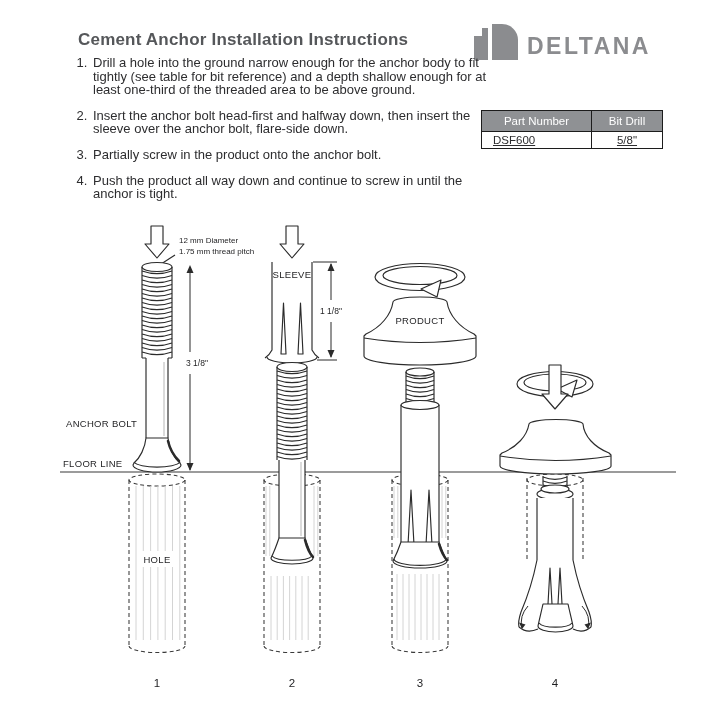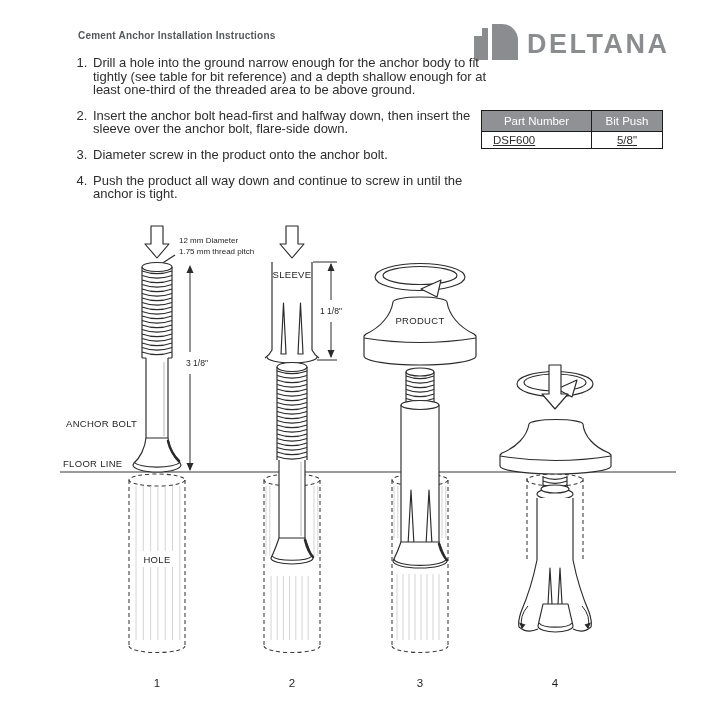--- a/index.html
+++ b/index.html
@@ -2,27 +2,27 @@
 <html><head>
 <meta charset="utf-8">
 <style>
   html,body{margin:0;padding:0;}
   body{
     width:720px;height:720px;background:#ffffff;position:relative;overflow:hidden;
     font-family:"Liberation Sans", sans-serif;color:#2d2d2f;
   }
   .sheet{position:absolute;inset:0;}
   .page-title{
-    position:absolute;left:78px;top:30px;font-size:10px;font-weight:bold;
+    position:absolute;left:78px;top:30px;font-size:17px;font-weight:bold;
     color:#55575a;letter-spacing:.2px;
   }
   .brand{position:absolute;left:474px;top:20px;display:flex;align-items:flex-end;}
   .brand .mark{width:46px;height:40px;display:block;}
   .brand .word{
-    font-size:27px;font-weight:bold;color:#8b8c8f;letter-spacing:2.5px;
+    font-size:23px;font-weight:bold;color:#8b8c8f;letter-spacing:2.5px;
     line-height:1;margin-left:7px;margin-bottom:2px;
   }
   ol.instructions{
     position:absolute;left:76px;top:56px;width:404px;margin:0;padding-left:15px;
     font-size:13px;line-height:13.6px;color:#2d2d2f;
   }
   ol.instructions li{margin-bottom:12px;padding-left:2px;}
   table.bits{
     position:absolute;left:481px;top:110px;border-collapse:collapse;
     font-size:11.5px;color:#2d2d2f;
@@ -61,29 +61,29 @@
     <svg class="mark" viewBox="0 0 46 40">
       <path d="M0,40 V16 H8 V8 H14 V40 Z" fill="#8b8c8f"></path>
       <path d="M18,40 V4 H28 A16,16 0 0 1 44,20 V40 Z" fill="#8b8c8f"></path>
     </svg>
     <div class="word">DELTANA</div>
   </div>
 
   <ol class="instructions">
     <li><span>Drill a hole into the ground narrow enough for the anchor body to fit tightly (see table for bit reference) and a depth shallow enough for at least one-third of the threaded area to be above ground.</span></li>
     <li><span>Insert the anchor bolt head-first and halfway down, then insert the sleeve over the anchor bolt, flare-side down.</span></li>
-    <li><span>Diameter screw in the product onto the anchor bolt.</span></li>
+    <li><span>Partially screw in the product onto the anchor bolt.</span></li>
     <li><span>Push the product all way down and continue to screw in until the anchor is tight.</span></li>
   </ol>
 
   <table class="bits">
     <thead>
       <tr>
         <th>Part Number</th>
-        <th>Bit Push</th>
+        <th>Bit Drill</th>
       </tr>
     </thead>
     <tbody>
       <tr>
           <td class="part">DSF600</td>
           <td class="bit">5/8"</td>
         </tr>
     </tbody>
   </table>
 

